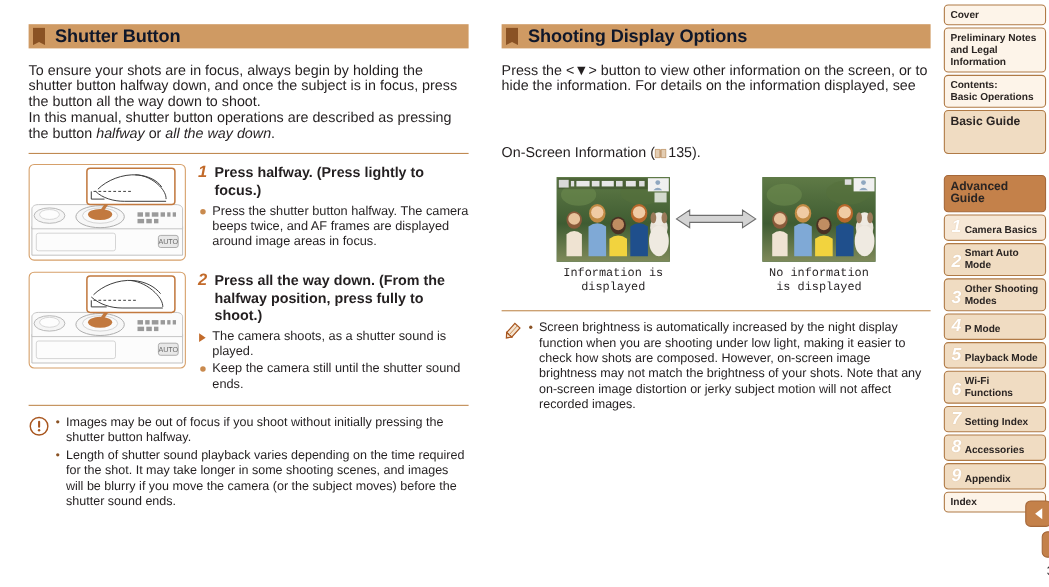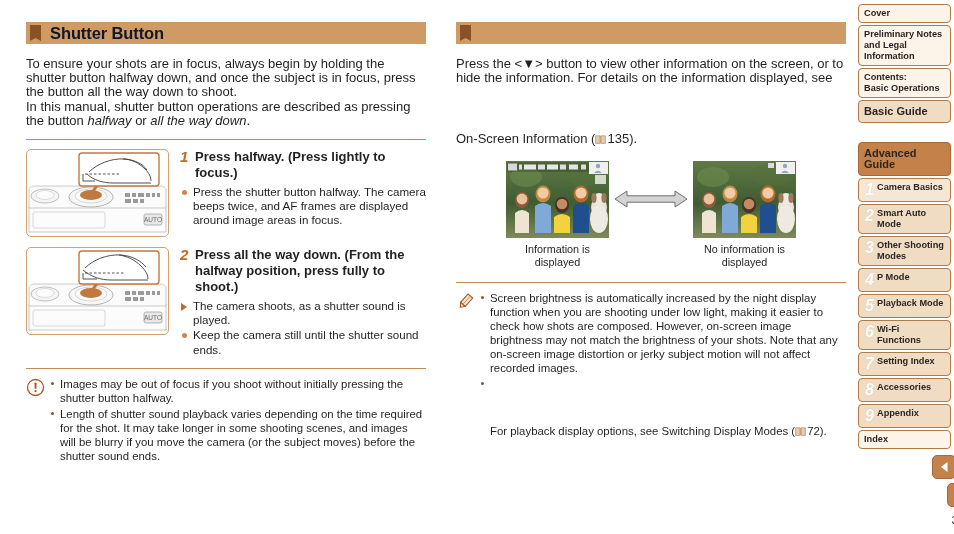--- a/index.html
+++ b/index.html
@@ -200,20 +200,21 @@
     border-radius: 50%;
     background: #8a5224;
   }
 
   
   .screens {
     display: flex;
     align-items: flex-start;
     justify-content: center;
     margin-top: 14px;
+    font-family: Liberation Mono, monospace;
   }
   .screen-col {
     width: 103px;
     text-align: center;
   }
   .screen-shot {
     width: 103px;
     height: 77px;
     position: relative;
     overflow: hidden;
@@ -243,29 +244,29 @@
   }
   .sb-item {
     position: relative;
     box-sizing: border-box;
     border: 1px solid #b07a46;
     border-radius: 4px;
     margin-bottom: 2px;
     padding: 3px 5px;
     min-height: 18px;
     display: flex;
-    align-items: flex-start;
+    align-items: flex-end;
     background: #f3e2cf;
     color: #2b2523;
     font-size: 9.2px;
     line-height: 11px;
     font-weight: bold;
   }
   .sb-item.plain { background: #fdf4e9; font-weight: bold; }
-  .sb-item.guide { background: #f0dcc2; font-size: 11px; padding-top: 5px; padding-bottom: 5px; }
+  .sb-item.guide { background: #f0dcc2; font-size: 11px; padding-top: 5px; padding-bottom: 22px; }
   .sb-item.advanced {
     background: #c4814a;
     border-color: #a5683a;
     font-size: 11px;
     padding-top: 5px;
     padding-bottom: 5px;
     margin-top: 19px;
   }
   .sb-item.chapter { background: #f0dcc2; padding-left: 3px; }
   .sb-item.chapter.active { background: #f6e7d5; }
@@ -455,20 +456,21 @@
         </ul>
       </div>
     </div>
 
   </div>
 
   <div class="col-right">
 
     <div class="sec-head">
       <div class="sec-flag"></div>
+      <div class="sec-title">Shooting Display Options</div>
     </div>
 
     <p class="para"><span>Press the &lt;</span><span>▼</span><span>&gt; button to view other information on the screen, or to hide the information. For details on the information displayed, see On-Screen Information (</span><span class="bookref"><span class="book-icon"><svg width="11" height="9" viewBox="0 0 11 9">
               <path d="M0.6 0.8 H4.9 V8.4 H0.6 Z M6.1 0.8 H10.4 V8.4 H6.1 Z" fill="#e3cdb3" stroke="#b98b5b" stroke-width="0.7"></path>
               <line x1="5.5" y1="0.9" x2="5.5" y2="8.3" stroke="#b98b5b" stroke-width="0.7"></line>
             </svg></span><span>135</span></span><span>).</span></p>
 
     <div class="screens">
 
       <div class="screen-col">
@@ -584,24 +586,20 @@
           <g transform="rotate(42 9.5 9.5)">
             <rect x="6.4" y="2.2" width="6.2" height="11.2" fill="#f3e3d0" stroke="#a8561f" stroke-width="1.1"></rect>
             <path d="M6.4 13.4 L9.5 17.2 L12.6 13.4 Z" fill="#f3e3d0" stroke="#a8561f" stroke-width="1.1"></path>
             <line x1="9.5" y1="2.4" x2="9.5" y2="13.2" stroke="#c98a4e" stroke-width="0.8"></line>
           </g>
         </svg>
       </div>
       <div class="nb-body">
         <ul class="nlist">
           <li>Screen brightness is automatically increased by the night display function when you are shooting under low light, making it easier to check how shots are composed. However, on-screen image brightness may not match the brightness of your shots. Note that any on-screen image distortion or jerky subject motion will not affect recorded images.</li>
-          <li><span>For playback display options, see Switching Display Modes (</span><span class="bookref"><span class="book-icon"><svg width="11" height="9" viewBox="0 0 11 9">
-                    <path d="M0.6 0.8 H4.9 V8.4 H0.6 Z M6.1 0.8 H10.4 V8.4 H6.1 Z" fill="#e3cdb3" stroke="#b98b5b" stroke-width="0.7"></path>
-                    <line x1="5.5" y1="0.9" x2="5.5" y2="8.3" stroke="#b98b5b" stroke-width="0.7"></line>
-                  </svg></span><span>72</span></span><span>).</span></li>
         </ul>
       </div>
     </div>
 
   </div>
 
   <div class="sidebar">
     <div class="sb-item plain">
       <span class="sb-label">Cover</span>
     </div>

